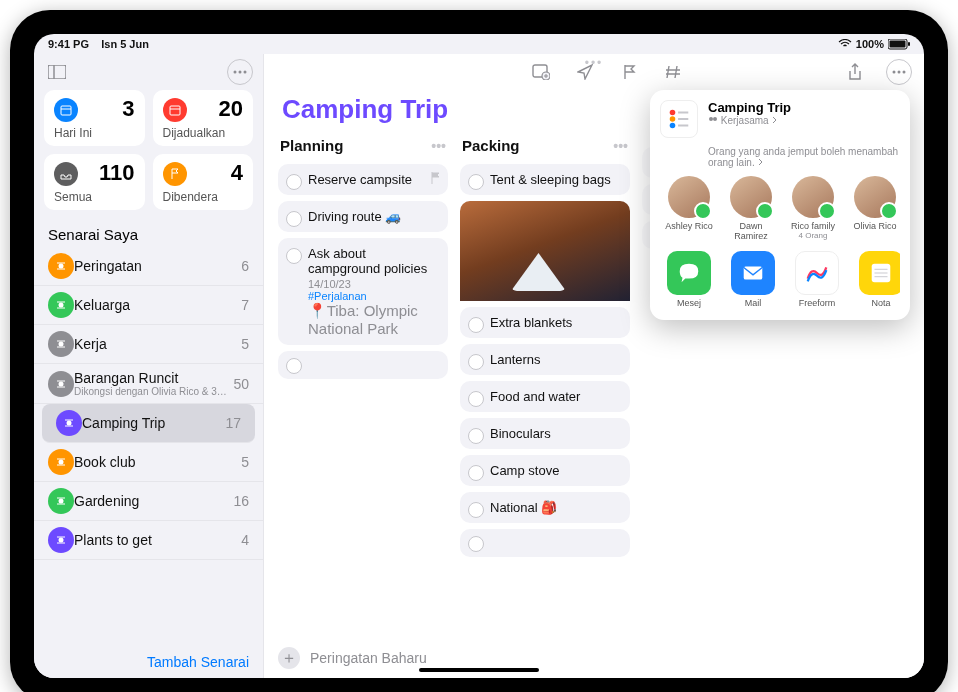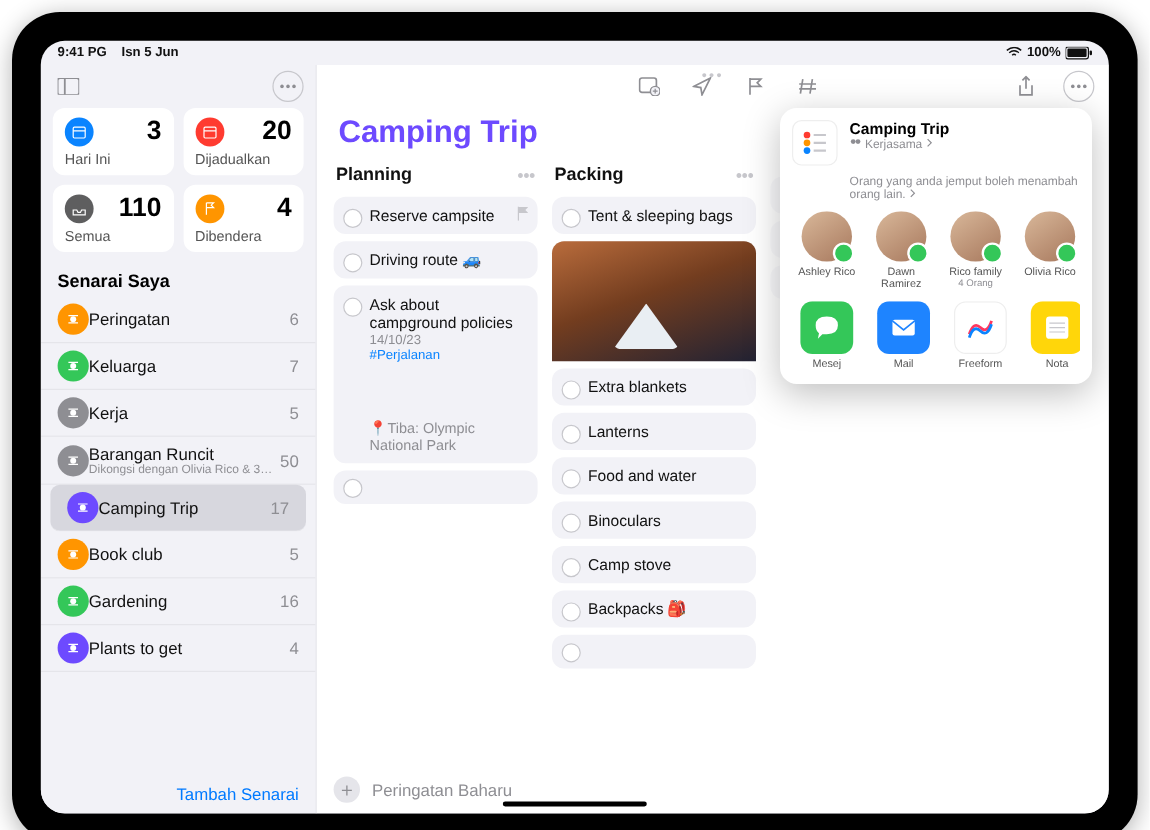--- a/index.html
+++ b/index.html
@@ -34,21 +34,21 @@
 .smart-grid { display:grid; grid-template-columns:1fr 1fr; gap:8px; padding:0 10px 8px; }
 .smart-card { background:#fff; border-radius:10px; padding:8px 10px 8px; height:56px; position:relative; }
 .smart-card .ico { width:24px; height:24px; border-radius:12px; display:flex; align-items:center; justify-content:center; color:#fff; font-size:12px; }
 .smart-card .num { position:absolute; top:6px; right:10px; font-size:22px; font-weight:700; }
 .smart-card .lbl { position:absolute; bottom:6px; left:10px; font-size:12px; color:#555; }
 .ico.today { background:#0a84ff; }
 .ico.sched { background:#ff3b30; }
 .ico.all   { background:#5e5e5f; }
 .ico.flag  { background:#ff9500; }
 
-.lists-header { padding:8px 14px 4px; font-size:15px; font-weight:700; color:#000; }
+.lists-header { padding:8px 14px 4px; font-size:15px; font-weight:400; color:#000; }
 .lists { flex:1; overflow:auto; }
 .list-row { display:flex; align-items:center; padding:6px 14px; font-size:14px; color:#111; border-bottom: 0.5px solid #e5e5ea; }
 .list-row.selected { background:#d7d7de; border-radius:8px; margin:0 8px; }
 .list-row .circle-ico { width:26px; height:26px; border-radius:13px; display:flex; align-items:center; justify-content:center; color:#fff; font-size:12px; flex-shrink:0; }
 .list-row .name { flex:1; }
 .list-row .name .sub { display:block; font-size:10px; color:#8e8e93; }
 .list-row .cnt { color:#8e8e93; font-size:14px; }
 .add-list { padding:8px 14px; text-align:right; color:#007aff; font-size:14px; }
 
 
@@ -61,21 +61,21 @@
 .columns { flex:1; display:flex; gap:12px; padding:0 14px; overflow:hidden; }
 .col { flex:0 0 170px; display:flex; flex-direction:column; gap:6px; }
 .col-head { font-size:15px; font-weight:700; padding:2px 2px 4px; display:flex; align-items:center; justify-content:space-between; color:#111; }
 .col-head .dots { color:#c7c7cc; font-size:14px; }
 .card { background:#f2f2f7; border-radius:10px; padding:8px 8px 8px 30px; position:relative; font-size:13px; color:#111; }
 .card::before { content:''; position:absolute; left:8px; top:10px; width:14px; height:14px; border:1.5px solid #c7c7cc; border-radius:50%; background:#fff; }
 .card.noradio::before { display:none; }
 .card .flag { position:absolute; right:8px; top:8px; color:#c7c7cc; font-size:12px; }
 .card .date { font-size:11px; color:#8e8e93; margin-top:2px; }
 .card .tag  { font-size:11px; color:#0a84ff; }
-.card .loc  { font-size:12px; color:#8e8e93;margin-top:48px; }
+.card .loc  { font-size:15px; color:#8e8e93; }
 .card.empty { height:28px; }
 .card.empty::before { left:8px; top:7px; }
 .card.img { padding:0; }
 .card.img img, .card.img .ph { width:100%; height:100px; border-radius:10px 10px 0 0; }
 .card.img .ph { background: linear-gradient(160deg,#b96c3c 0%, #733d1f 45%, #223 100%); position:relative; overflow:hidden; }
 .card.img .ph::after { content:''; position:absolute; left:30%; bottom:10px; width:55px; height:38px; background:#e9eef3; clip-path: polygon(0 100%, 50% 0, 100% 100%); border-radius:6px; }
 .dim { opacity:.45; }
 
 .bottom-bar { height:40px; display:flex; align-items:center; gap:10px; padding:0 14px; color:#8e8e93; font-size:14px; }
 .bottom-bar .plus { width:22px;height:22px;border-radius:50%; background:#e5e5ea; display:flex;align-items:center;justify-content:center; font-size:16px; color:#8e8e93;}
@@ -352,21 +352,21 @@
               </div>
               <div class="card"><span>Tent &amp; sleeping bags</span></div>
               <div class="card img noradio">
                 <div class="ph"></div>
               </div>
               <div class="card"><span>Extra blankets</span></div>
               <div class="card"><span>Lanterns</span></div>
               <div class="card"><span>Food and water</span></div>
               <div class="card"><span>Binoculars</span></div>
               <div class="card"><span>Camp stove</span></div>
-              <div class="card"><span>Backpacks 🎒</span></div>
+              <div class="card"><span>National 🎒</span></div>
               <div class="card empty"></div>
             </div>
             <div class="col dim">
               <div class="col-head">
                 <span></span>
               </div>
               <div class="card"><span>wea</span></div>
               <div class="card"><span>Tide pools</span></div>
               <div class="card empty"></div>
             </div>

